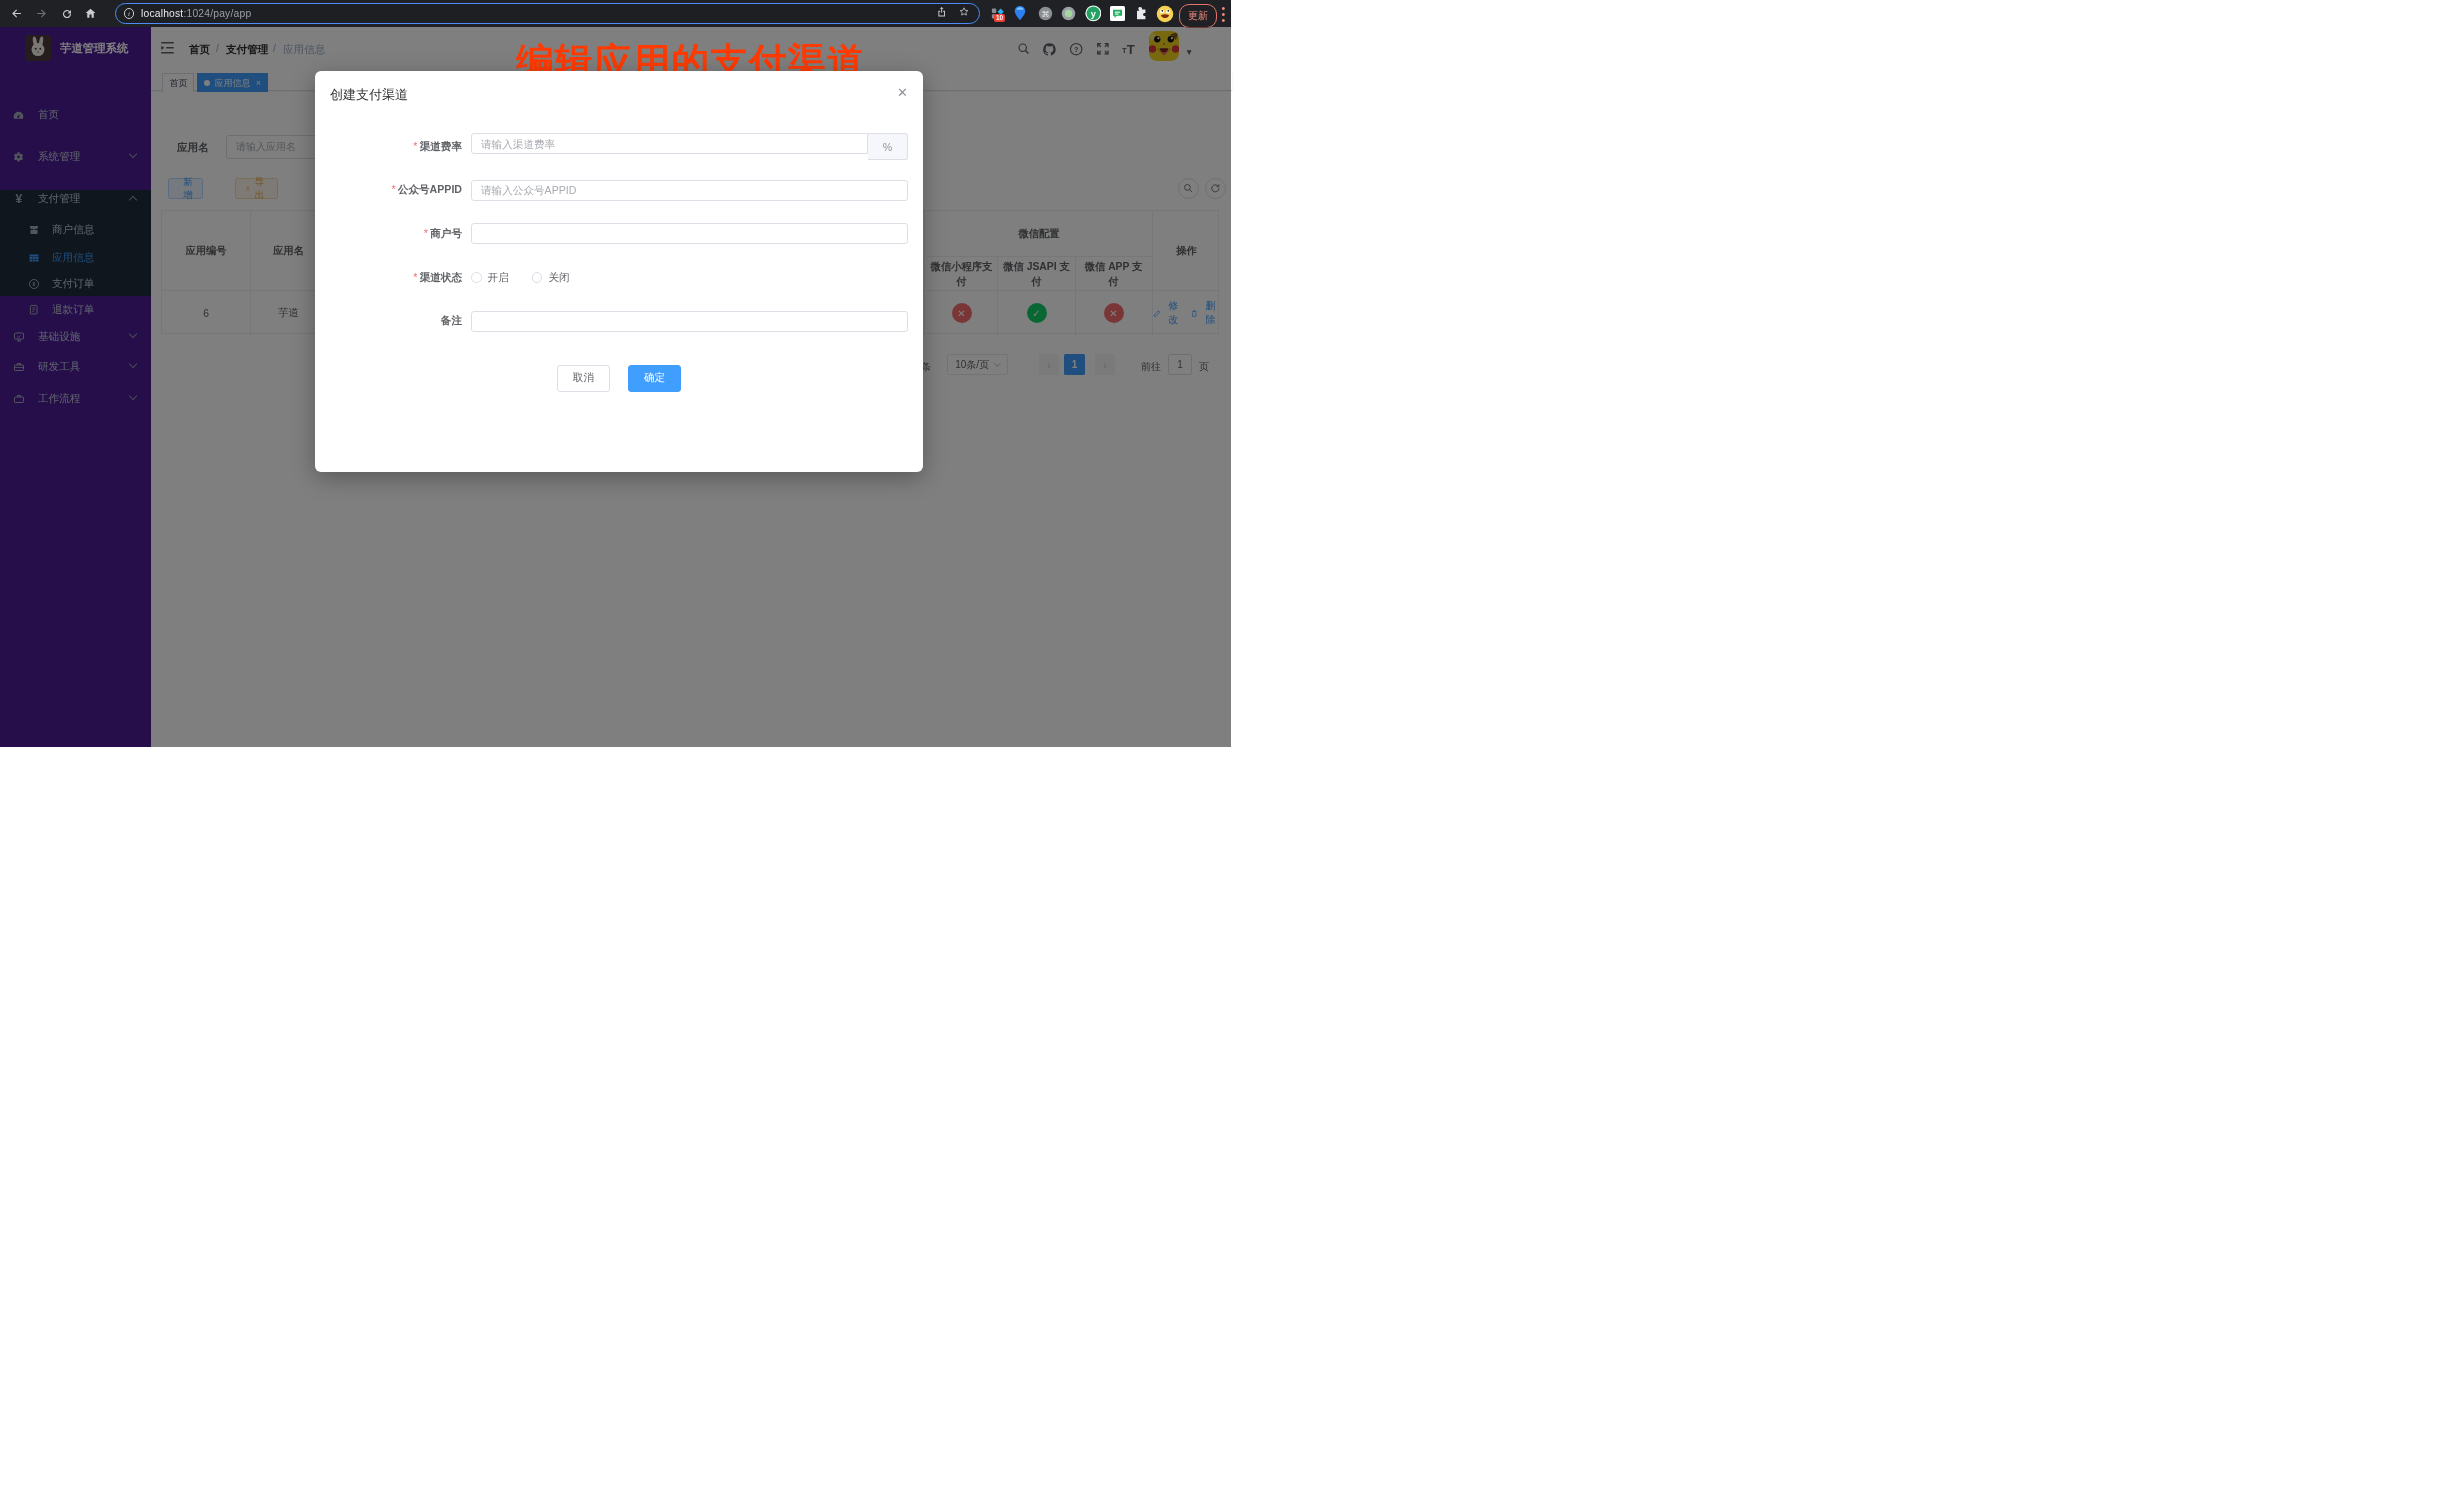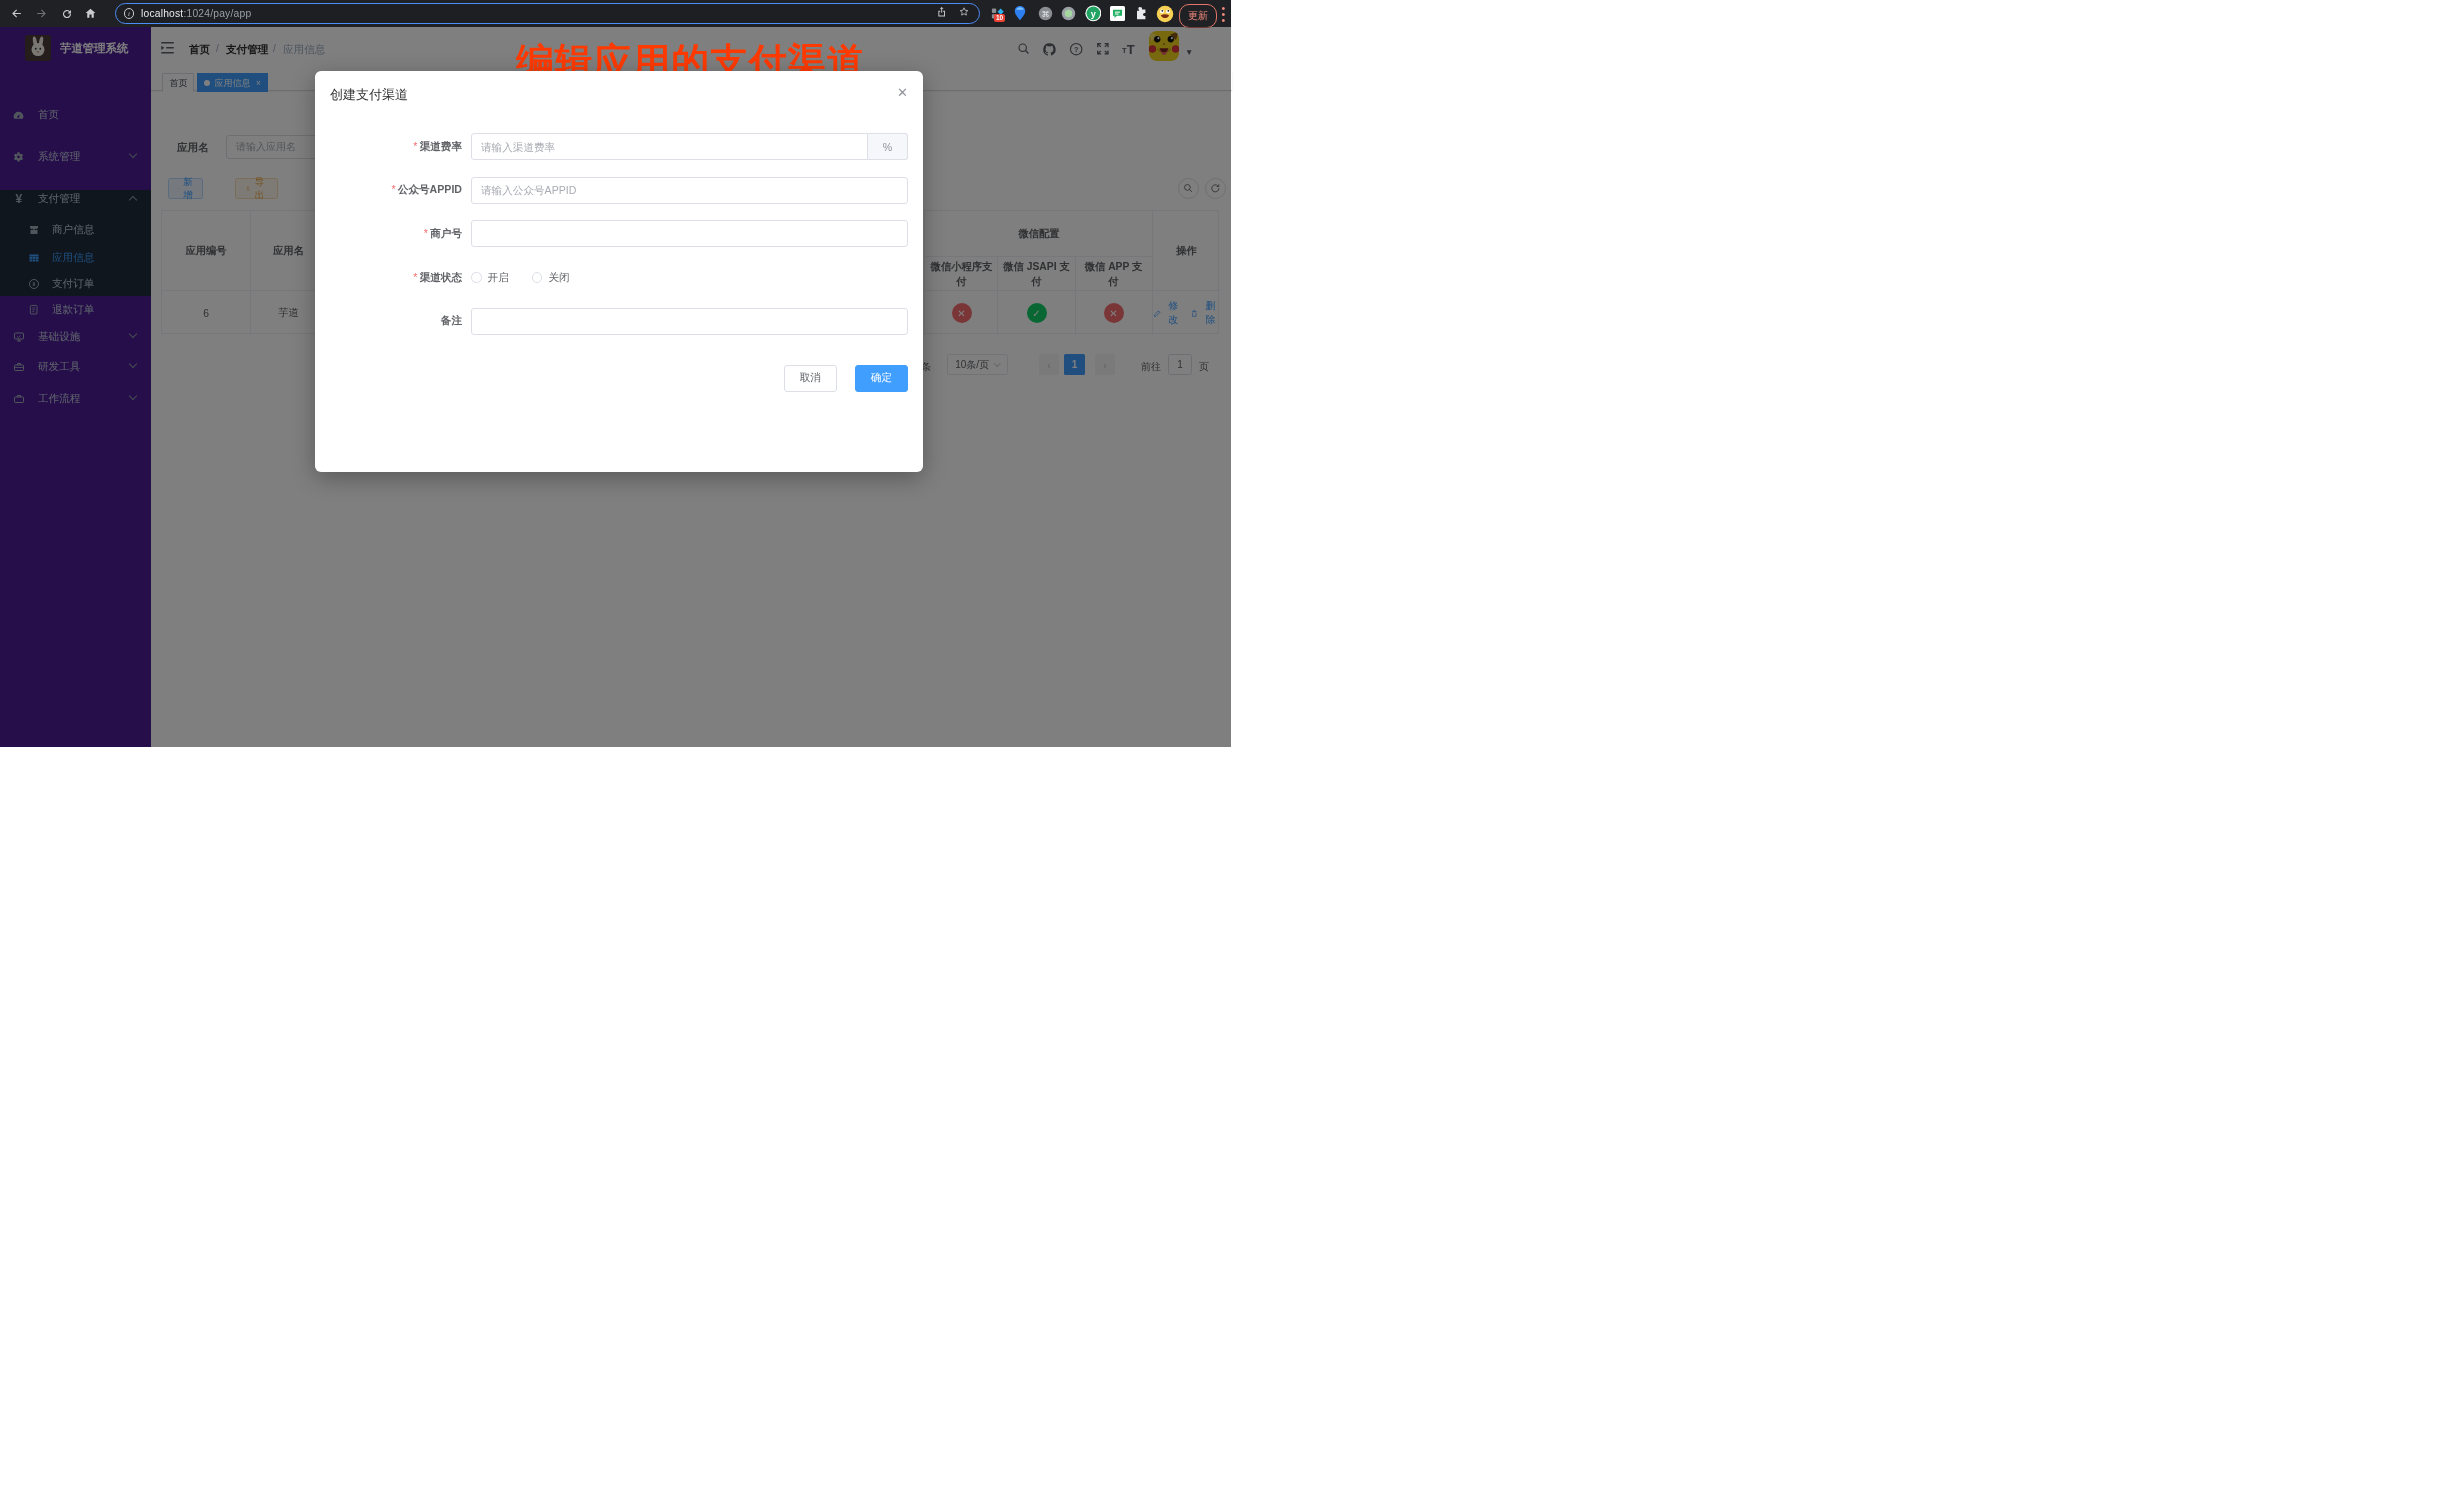--- a/index.html
+++ b/index.html
@@ -99,29 +99,29 @@
   #annotation { position:absolute; left:496px; top:37px; z-index:300; font-size:38px; font-weight:900; color:#ff3a00; letter-spacing:0.8px;margin-left:20px; }
 
   
   #modal { position:absolute; left:315px; top:71px; width:608px; height:401px; background:#fff; border-radius:6px; box-shadow:0 6px 23px rgba(0,0,0,.3); z-index:400; padding:15px 15px 0; }
   #modal-title { font-size:13px; color:#303133; }
   #modal-close { position:absolute; right:15px; top:13.7px; color:#909399; font-size:13px; cursor:pointer; }
   #modal-form { padding-top:29px; }
   .form-item { display:flex; align-items:center; height:27px; margin-bottom:16.7px; }
   .form-label { width:141px; padding-right:9px; text-align:right; font-size:10.6px; font-weight:bold; color:#606266; white-space:nowrap; }
   .req-star { color:#f56c6c; margin-right:2.3px; font-weight:normal; }
-  .el-input { flex:1; height:27px; border:0.8px solid #dcdfe6; border-radius:3px; font-size:10.6px; color:#606266; padding:0 9px; background:#fff; width:100%; }
+  .el-input { flex:1; height:21px; border:0.8px solid #dcdfe6; border-radius:3px; font-size:10.6px; color:#606266; padding:0 9px; background:#fff; width:100%; }
   .el-input::placeholder { color:#a8abb2; }
   .input-group { flex:1; display:flex; height:27px; }
   .input-group .el-input { border-radius:3px 0 0 3px; }
   .input-suffix { width:40px; background:#f5f7fa; border:0.8px solid #dcdfe6; border-left:none; border-radius:0 3px 3px 0; color:#909399; font-size:10.6px; display:flex; align-items:center; justify-content:center; }
   .radio-group { flex:1; display:flex; align-items:center; gap:23px; }
   .radio { display:flex; align-items:center; gap:6px; font-size:10.6px; color:#606266; cursor:pointer; }
   .radio-circle { width:10.6px; height:10.6px; border:0.8px solid #dcdfe6; border-radius:50%; background:#fff; }
-  #modal-footer { display:flex; justify-content:flex-end; gap:18px; margin-top:30px; }
+  #modal-footer { display:flex; justify-content:center; gap:18px; margin-top:30px; }
   .btn { height:27px; border-radius:3px; font-size:10.6px; display:flex; align-items:center; justify-content:center; padding:0 15px; cursor:pointer; }
   #btn-cancel { background:#fff; border:0.8px solid #dcdfe6; color:#606266; }
   #btn-confirm { background:#409eff; border:0.8px solid #409eff; color:#fff; }
 </style>
 </head>
 <body>
 
 <div id="browser-chrome">
   <div class="chrome-btn" style="left:9px">
     <svg width="13" height="13" viewBox="0 0 24 24">

